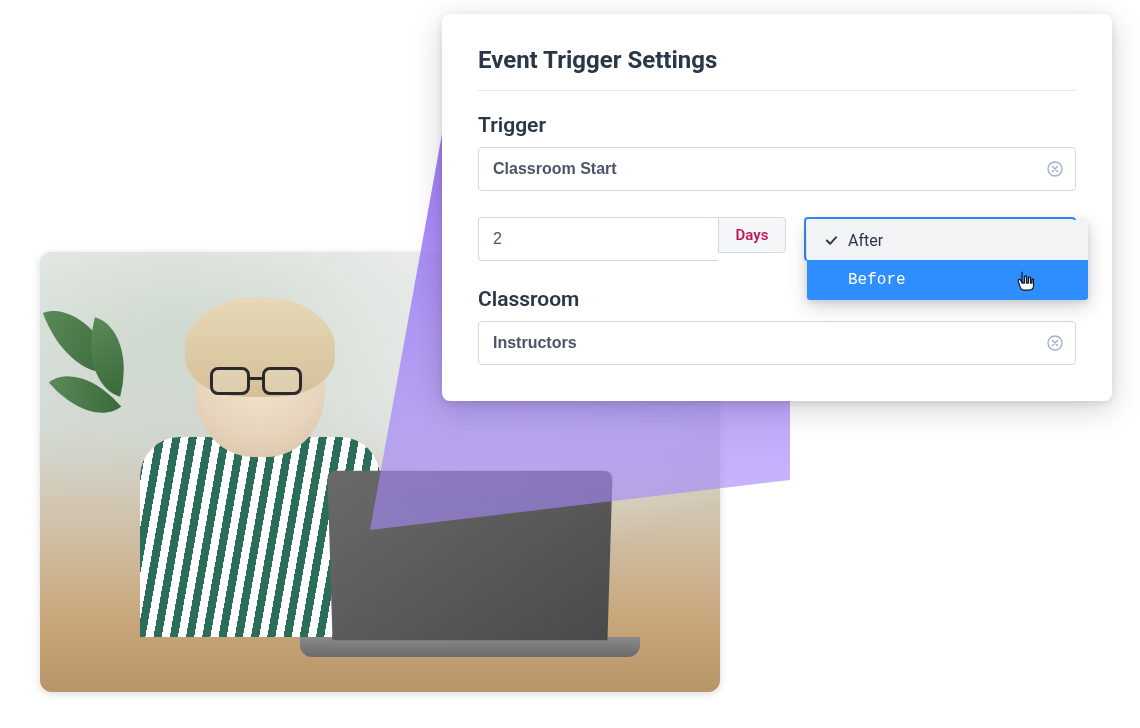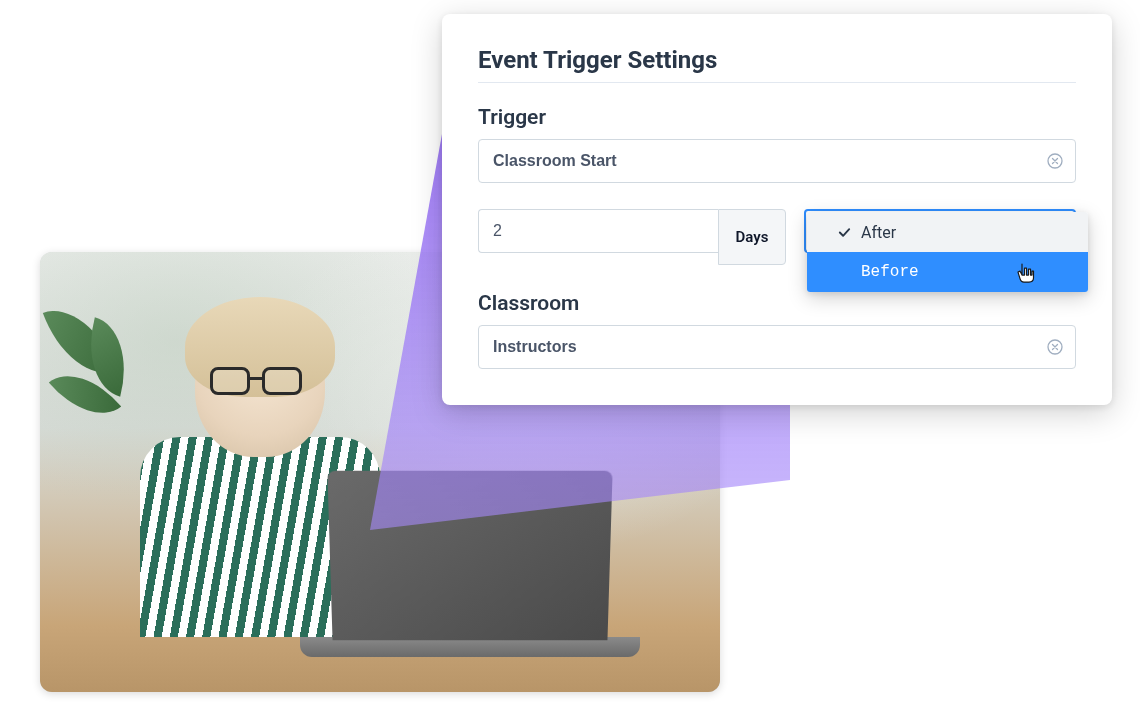--- a/index.html
+++ b/index.html
@@ -167,21 +167,21 @@
       background: #ffffff;
       border-radius: 8px;
       box-shadow: 0 8px 32px rgba(0,0,0,0.18), 0 2px 8px rgba(0,0,0,0.1);
       padding: 32px 36px 36px;
     }
     
     .panel-title {
       font-size: 24px;
       font-weight: 700;
       color: #2a3748;
-      margin-bottom: 8px;
+      margin-bottom: 16px;
     }
     
     .panel-divider {
       height: 1px;
       background: #e2e8f0;
       margin-bottom: 22px;
     }
     
     .form-group {
       margin-bottom: 26px;
@@ -246,30 +246,30 @@
       border: 1px solid #d1d9e0;
       border-right: none;
       border-radius: 4px 0 0 4px;
       padding: 0 14px;
       font-size: 16px;
       color: #4a5568;
     }
     
     .offset-unit {
       width: 68px;
-      height: 56px;
+      height: 36px;
       border: 1px solid #d1d9e0;
       border-radius: 0 4px 4px 0;
       background: #f4f6f8;
       display: flex;
       align-items: center;
       justify-content: center;
       font-size: 15px;
       font-weight: 600;
-      color: #0f172a;
+      color: #be185d;
     }
     
     .offset-select {
       flex: 1;
       position: relative;
     }
     
     .select-trigger {
       width: 100%;
       height: 44px;
@@ -288,21 +288,21 @@
       border-radius: 3px;
       box-shadow: 0 6px 20px rgba(0,0,0,0.18), 0 2px 6px rgba(0,0,0,0.1);
       overflow: hidden;
       z-index: 10;
     }
     
     .dropdown-option {
       height: 40px;
       display: flex;
       align-items: center;
-      padding: 0 30px;
+      padding: 0 17px;
       font-size: 16px;
       cursor: pointer;
       position: relative;
     }
     
     .dropdown-option.selected {
       background: #f1f3f5;
       color: #2a3748;
     }
     

